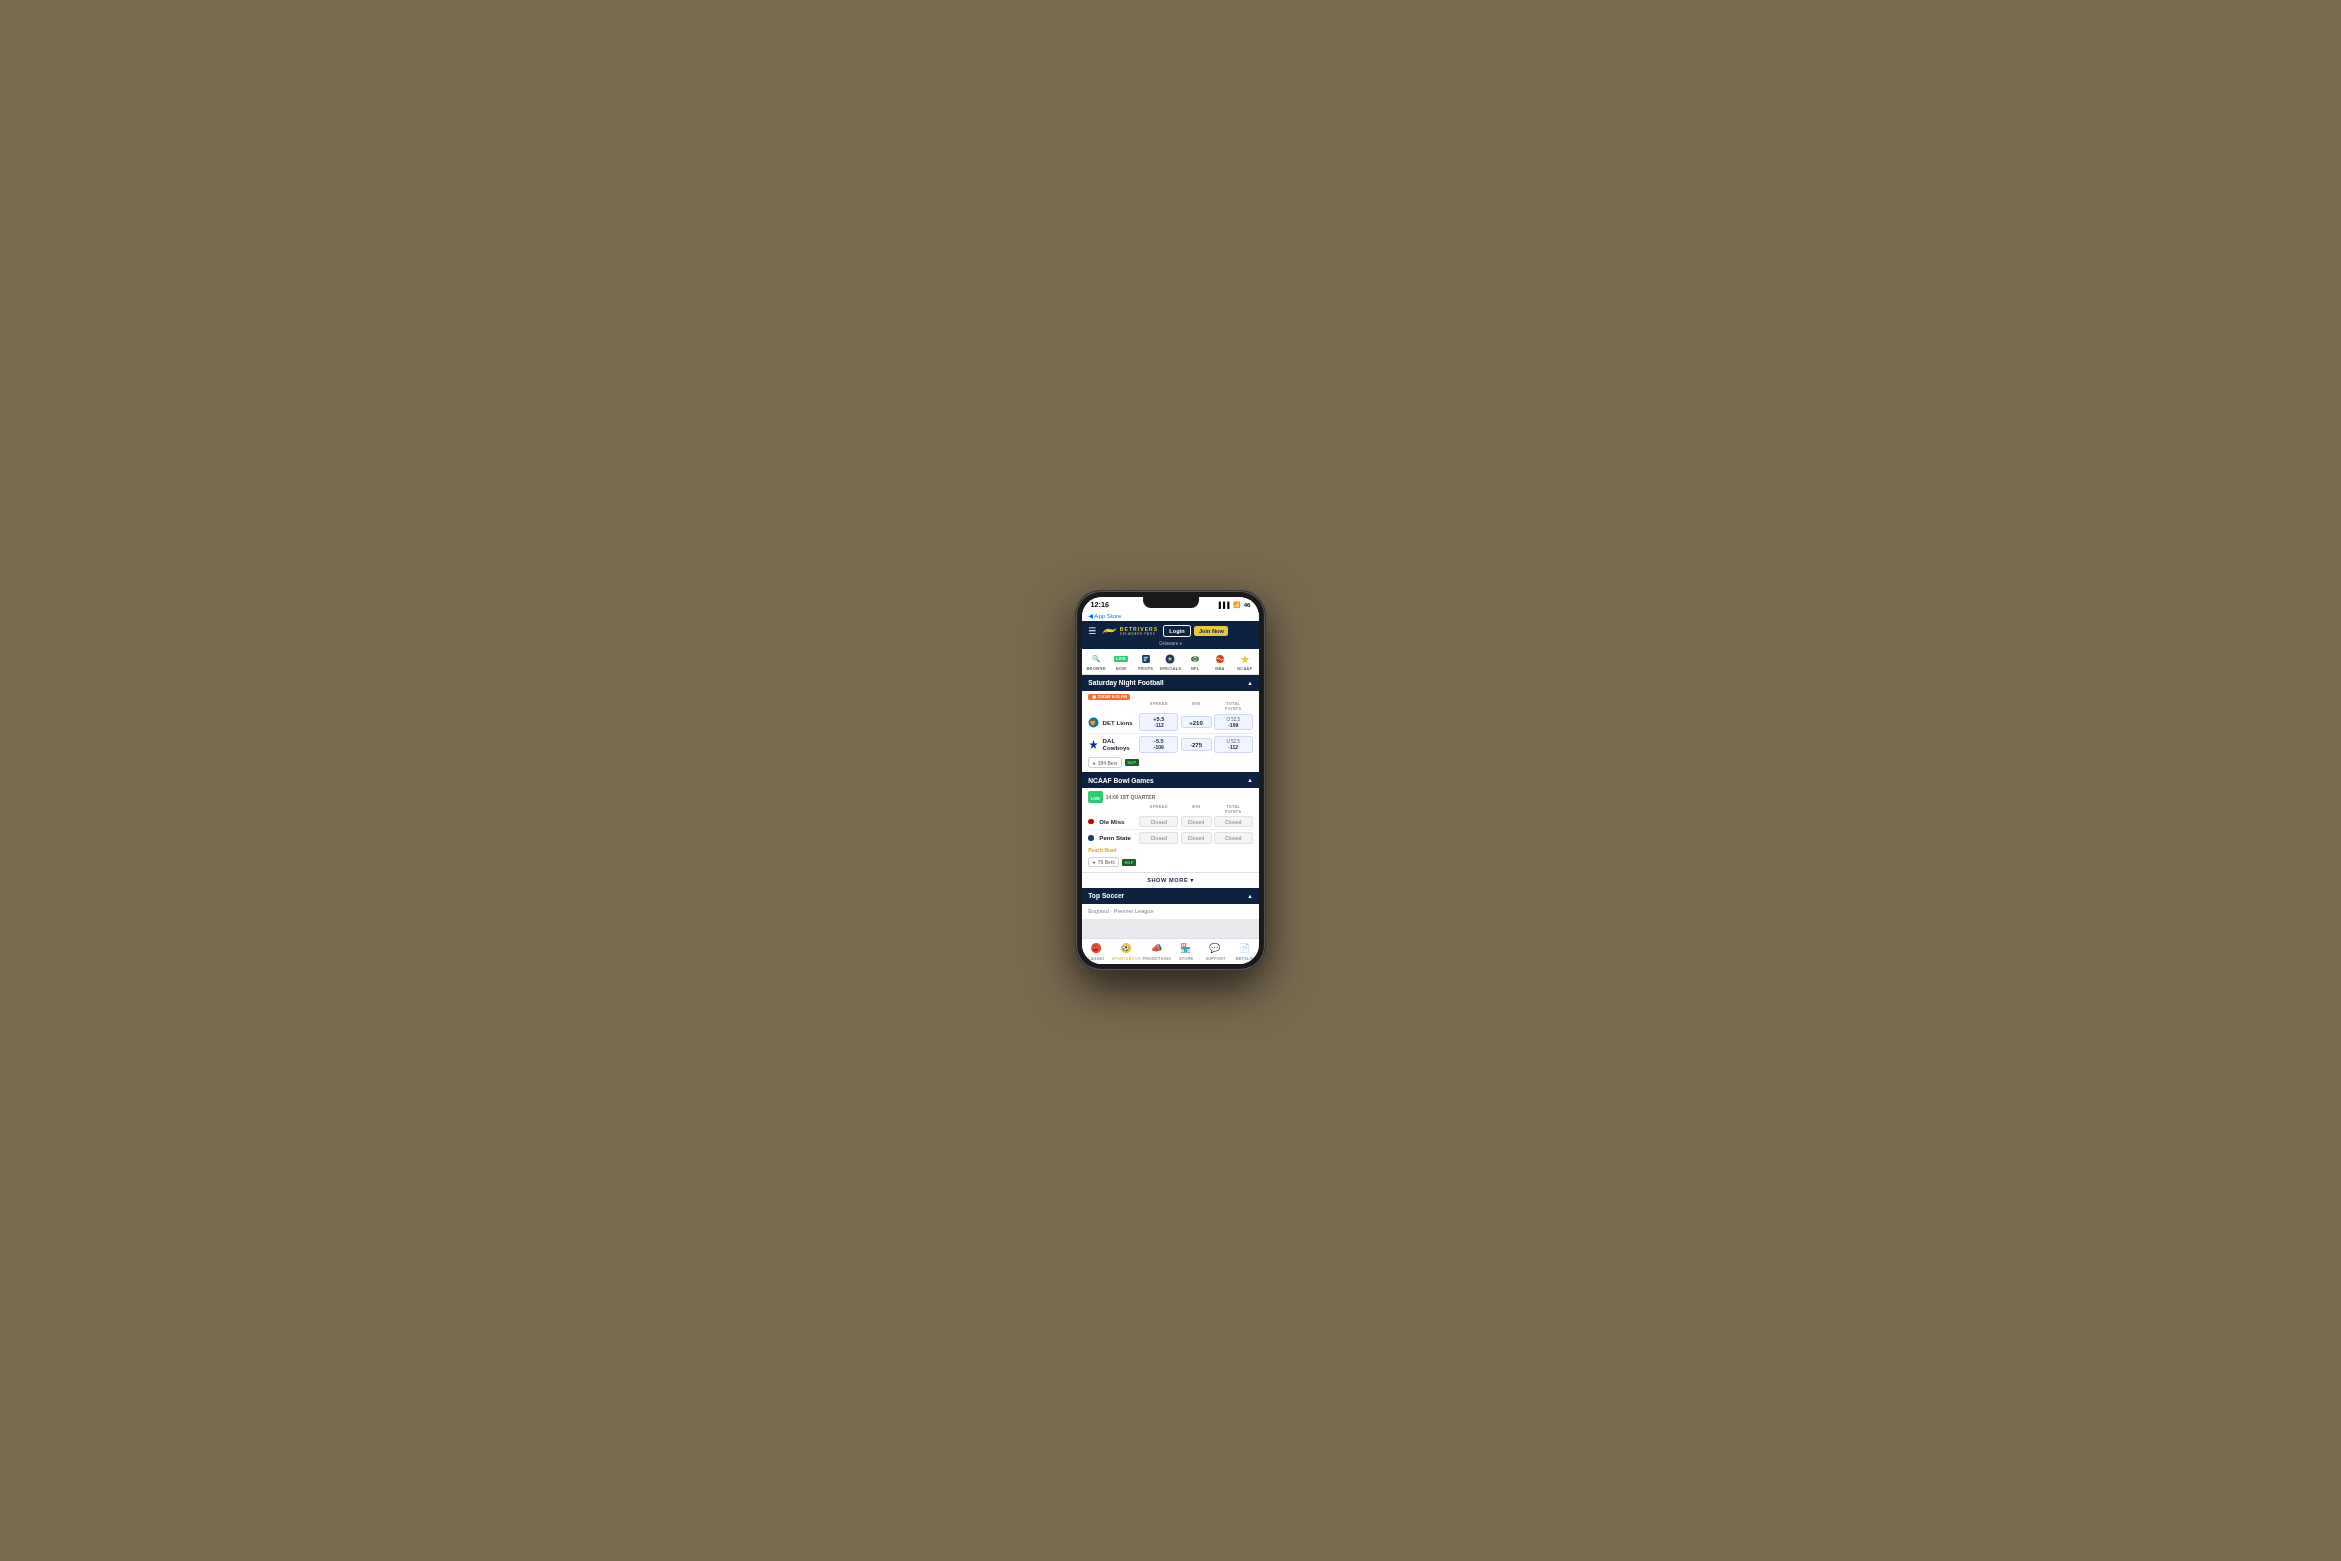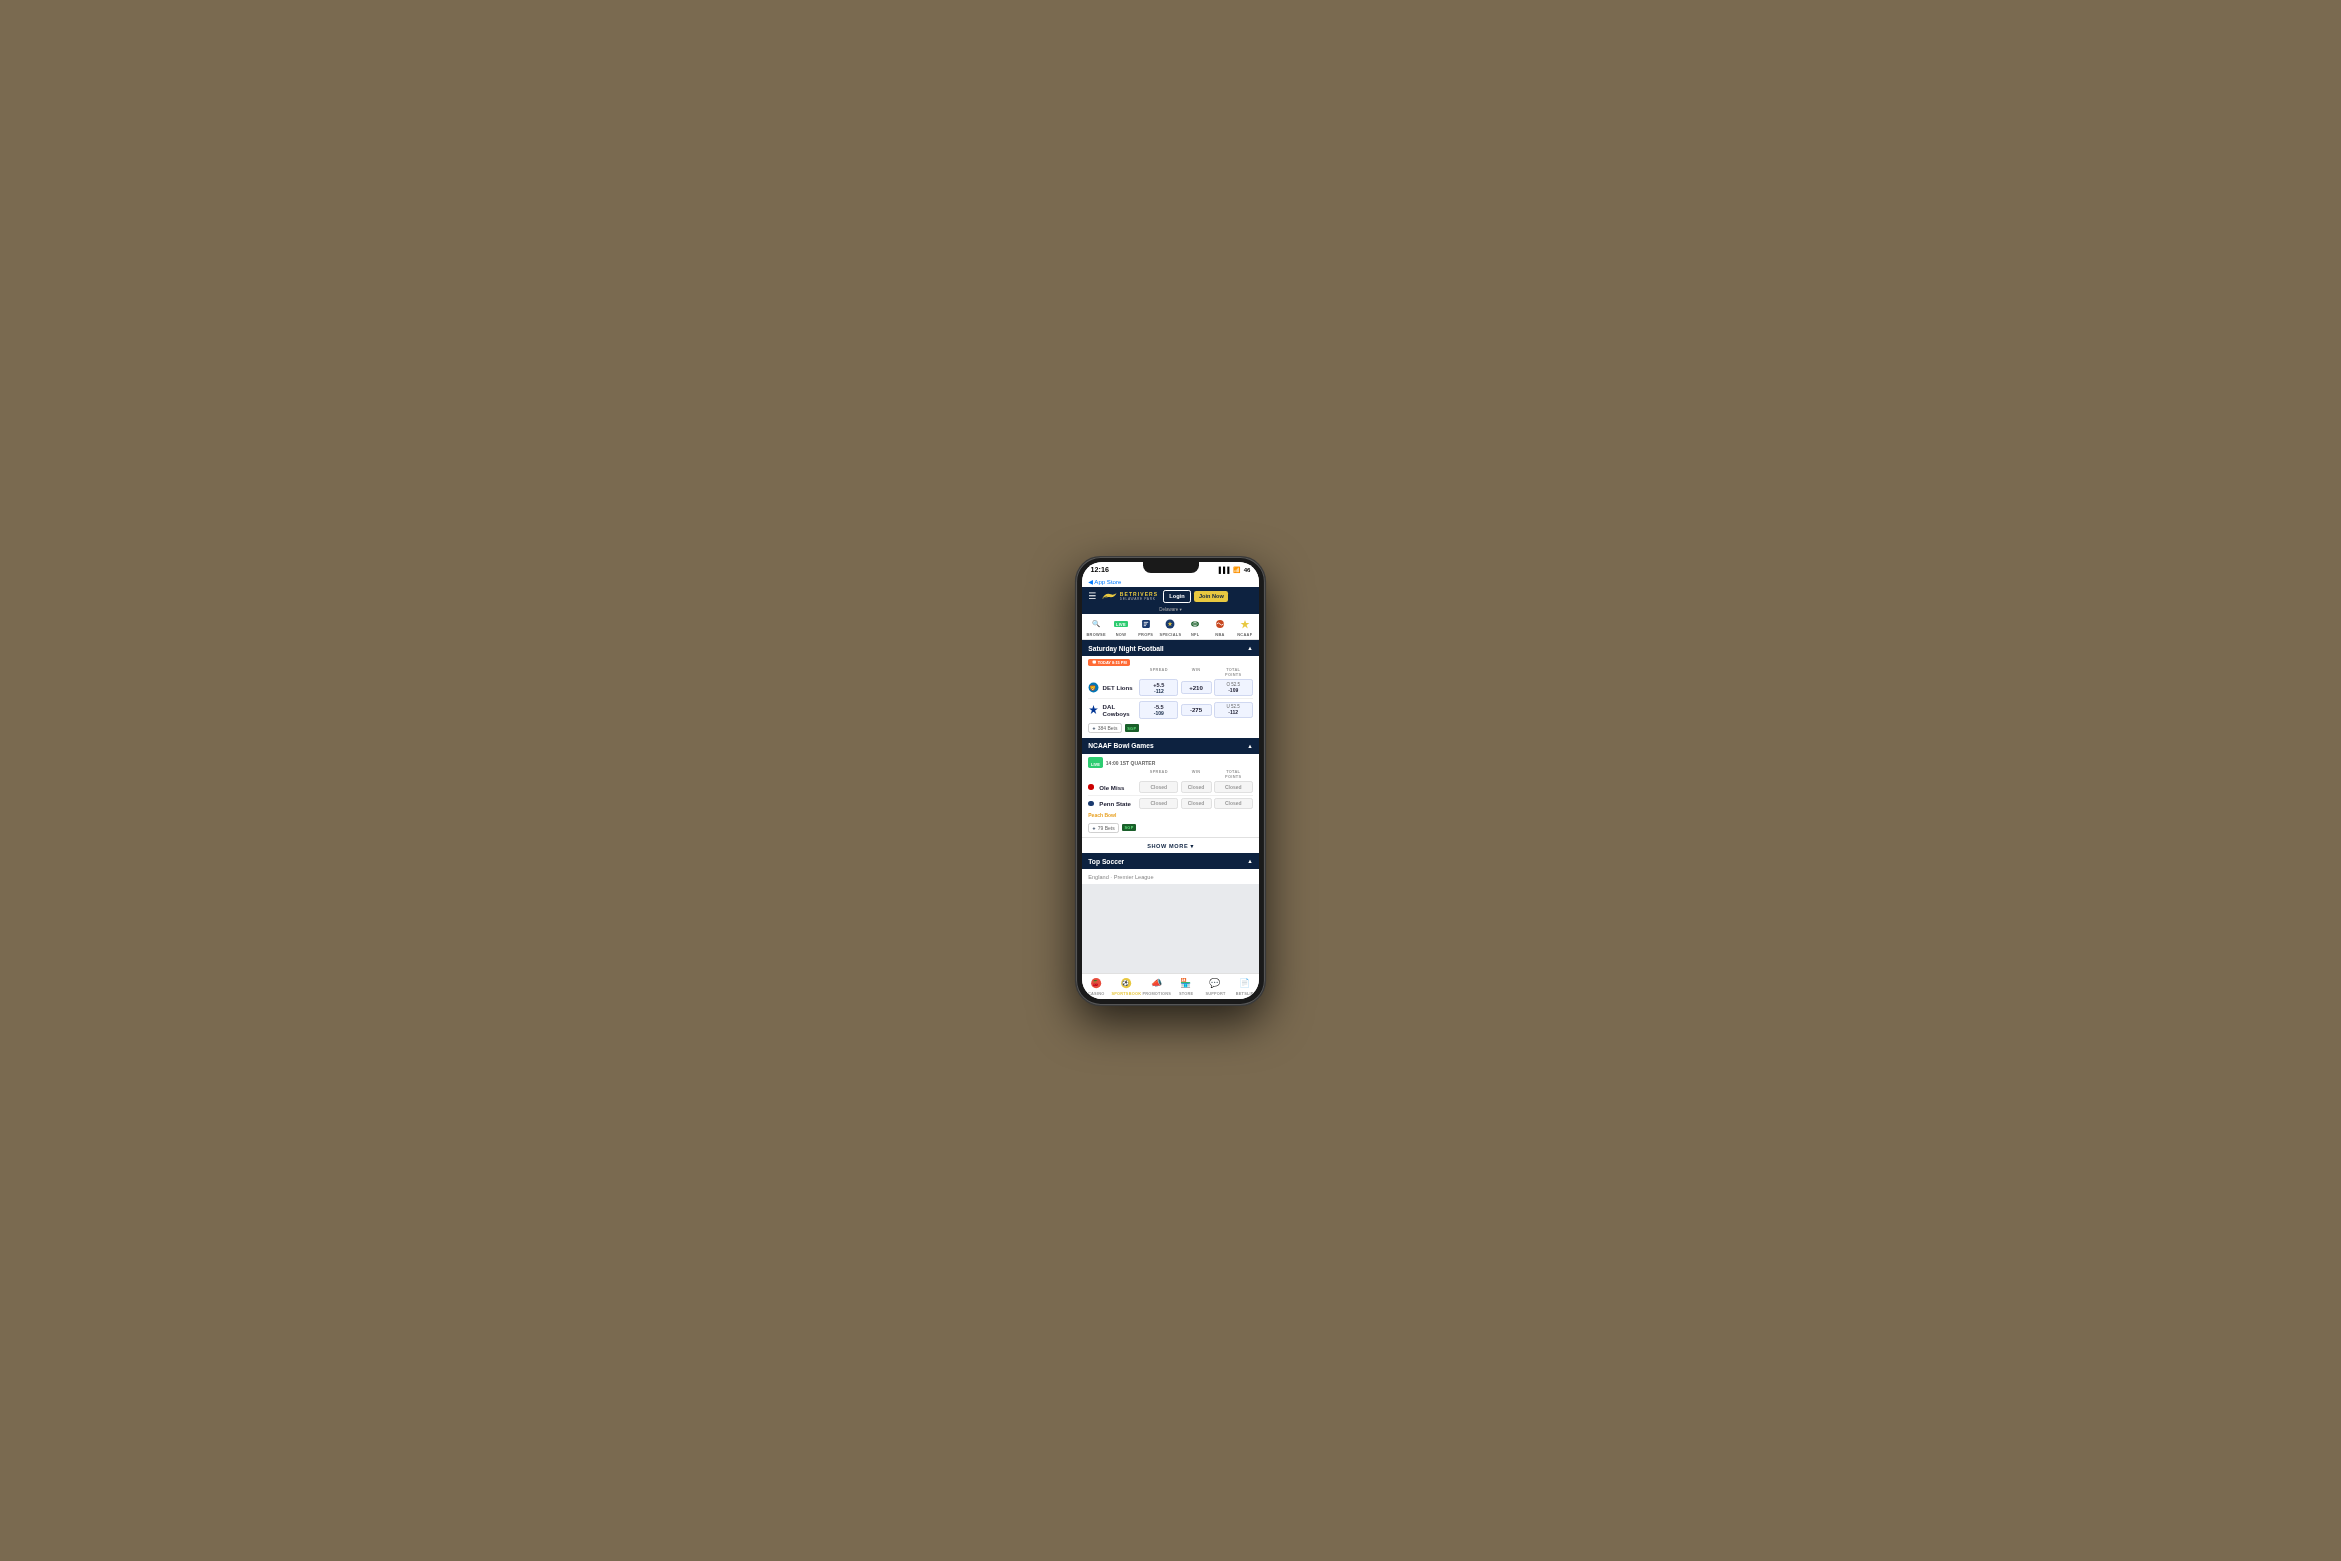--- a/index.html
+++ b/index.html
@@ -8,21 +8,21 @@
       display: flex;
       justify-content: center;
       align-items: center;
       min-height: 100vh;
       font-family: -apple-system, BlinkMacSystemFont, 'Segoe UI', sans-serif;
     }
 
     .phone-wrapper {
       position: relative;
       width: 189px;
-      height: 448px;
+      height: 379px;
     }
 
     .phone-frame {
       position: absolute;
       inset: 0;
       background: #1a1a1a;
       border-radius: 24.5px;
       box-shadow:
         0 0 0 1.1px #3a3a3a,
         0 16.7px 45px rgba(0,0,0,0.7),

